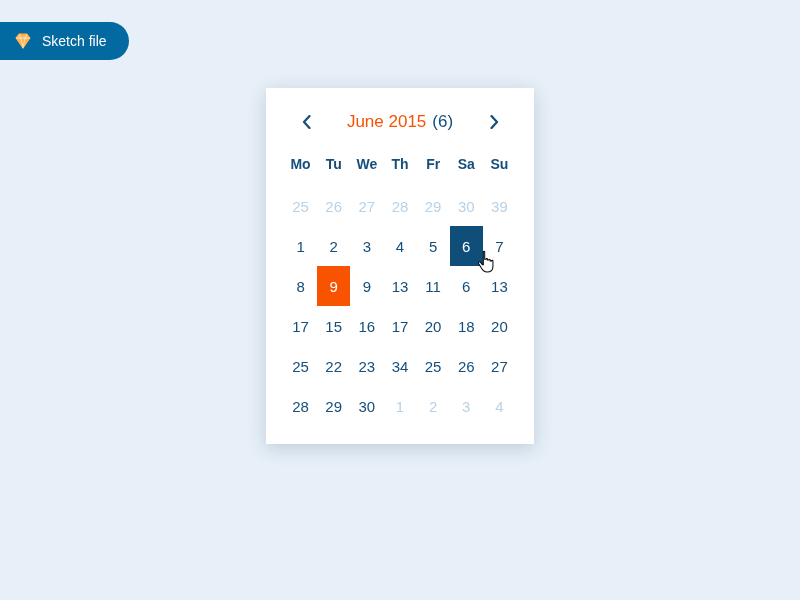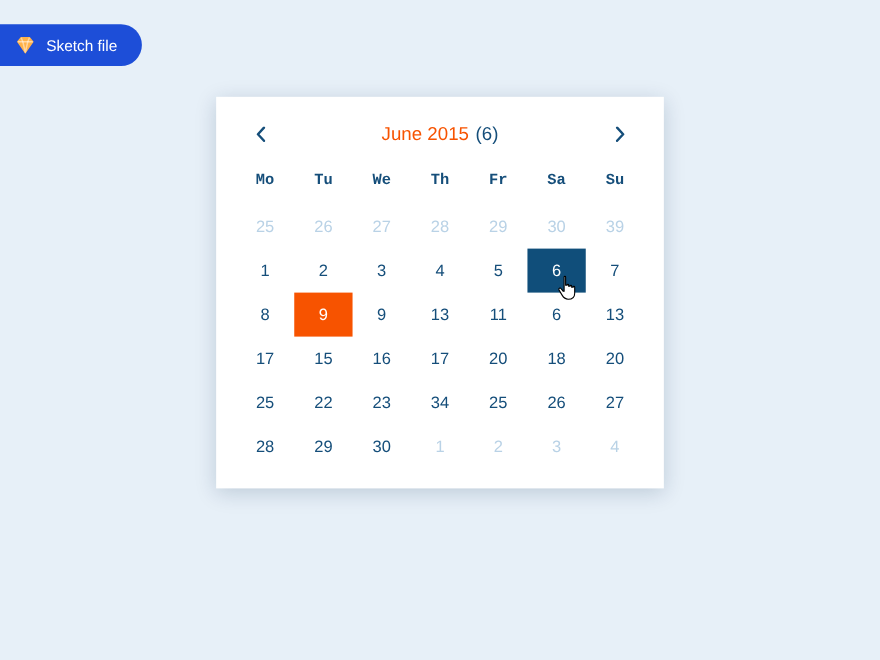--- a/index.html
+++ b/index.html
@@ -7,38 +7,38 @@
     width:800px;height:600px;
     background:#e7f0f8;
     font-family:"Helvetica Neue",Arial,sans-serif;
     position:relative;
     overflow:hidden;
   }
 
   
   .badge{
     position:absolute;top:22px;left:0;
-    background:#1d4ed8;
+    background:#0369a1;
     color:#fff;
     height:38px;
     padding:0 22px 0 14px;
     display:flex;align-items:center;gap:10px;
     font-size:14px;font-weight:500;
     border-top-right-radius:19px;
     border-bottom-right-radius:19px;
   }
   .diamond-icon{
     width:18px;height:18px;display:block;
   }
 
   
   .card{
     position:absolute;
     top:88px;left:50%;transform:translateX(-50%);
-    width:407px;
+    width:268px;
     background:#fff;
     padding:22px 18px 18px 18px;
     box-shadow:0 4px 18px rgba(0,40,80,0.18);
   }
 
   .cal-header{
     display:flex;align-items:center;justify-content:space-between;
     margin-bottom:16px;
     padding:0 10px;
   }
@@ -59,21 +59,20 @@
   .grid{
     display:grid;
     grid-template-columns:repeat(7,1fr);
   }
   .dow{
     text-align:center;
     font-size:14px;
     font-weight:700;
     color:#154e7a;
     padding:6px 0 14px 0;
-    font-family:Liberation Mono, monospace;
   }
   .day{
     height:40px;
     display:flex;align-items:center;justify-content:center;
     font-size:15px;
     color:#154e7a;
     cursor:pointer;
     position:relative;
   }
   .day.muted{color:#b9d2e6;}

